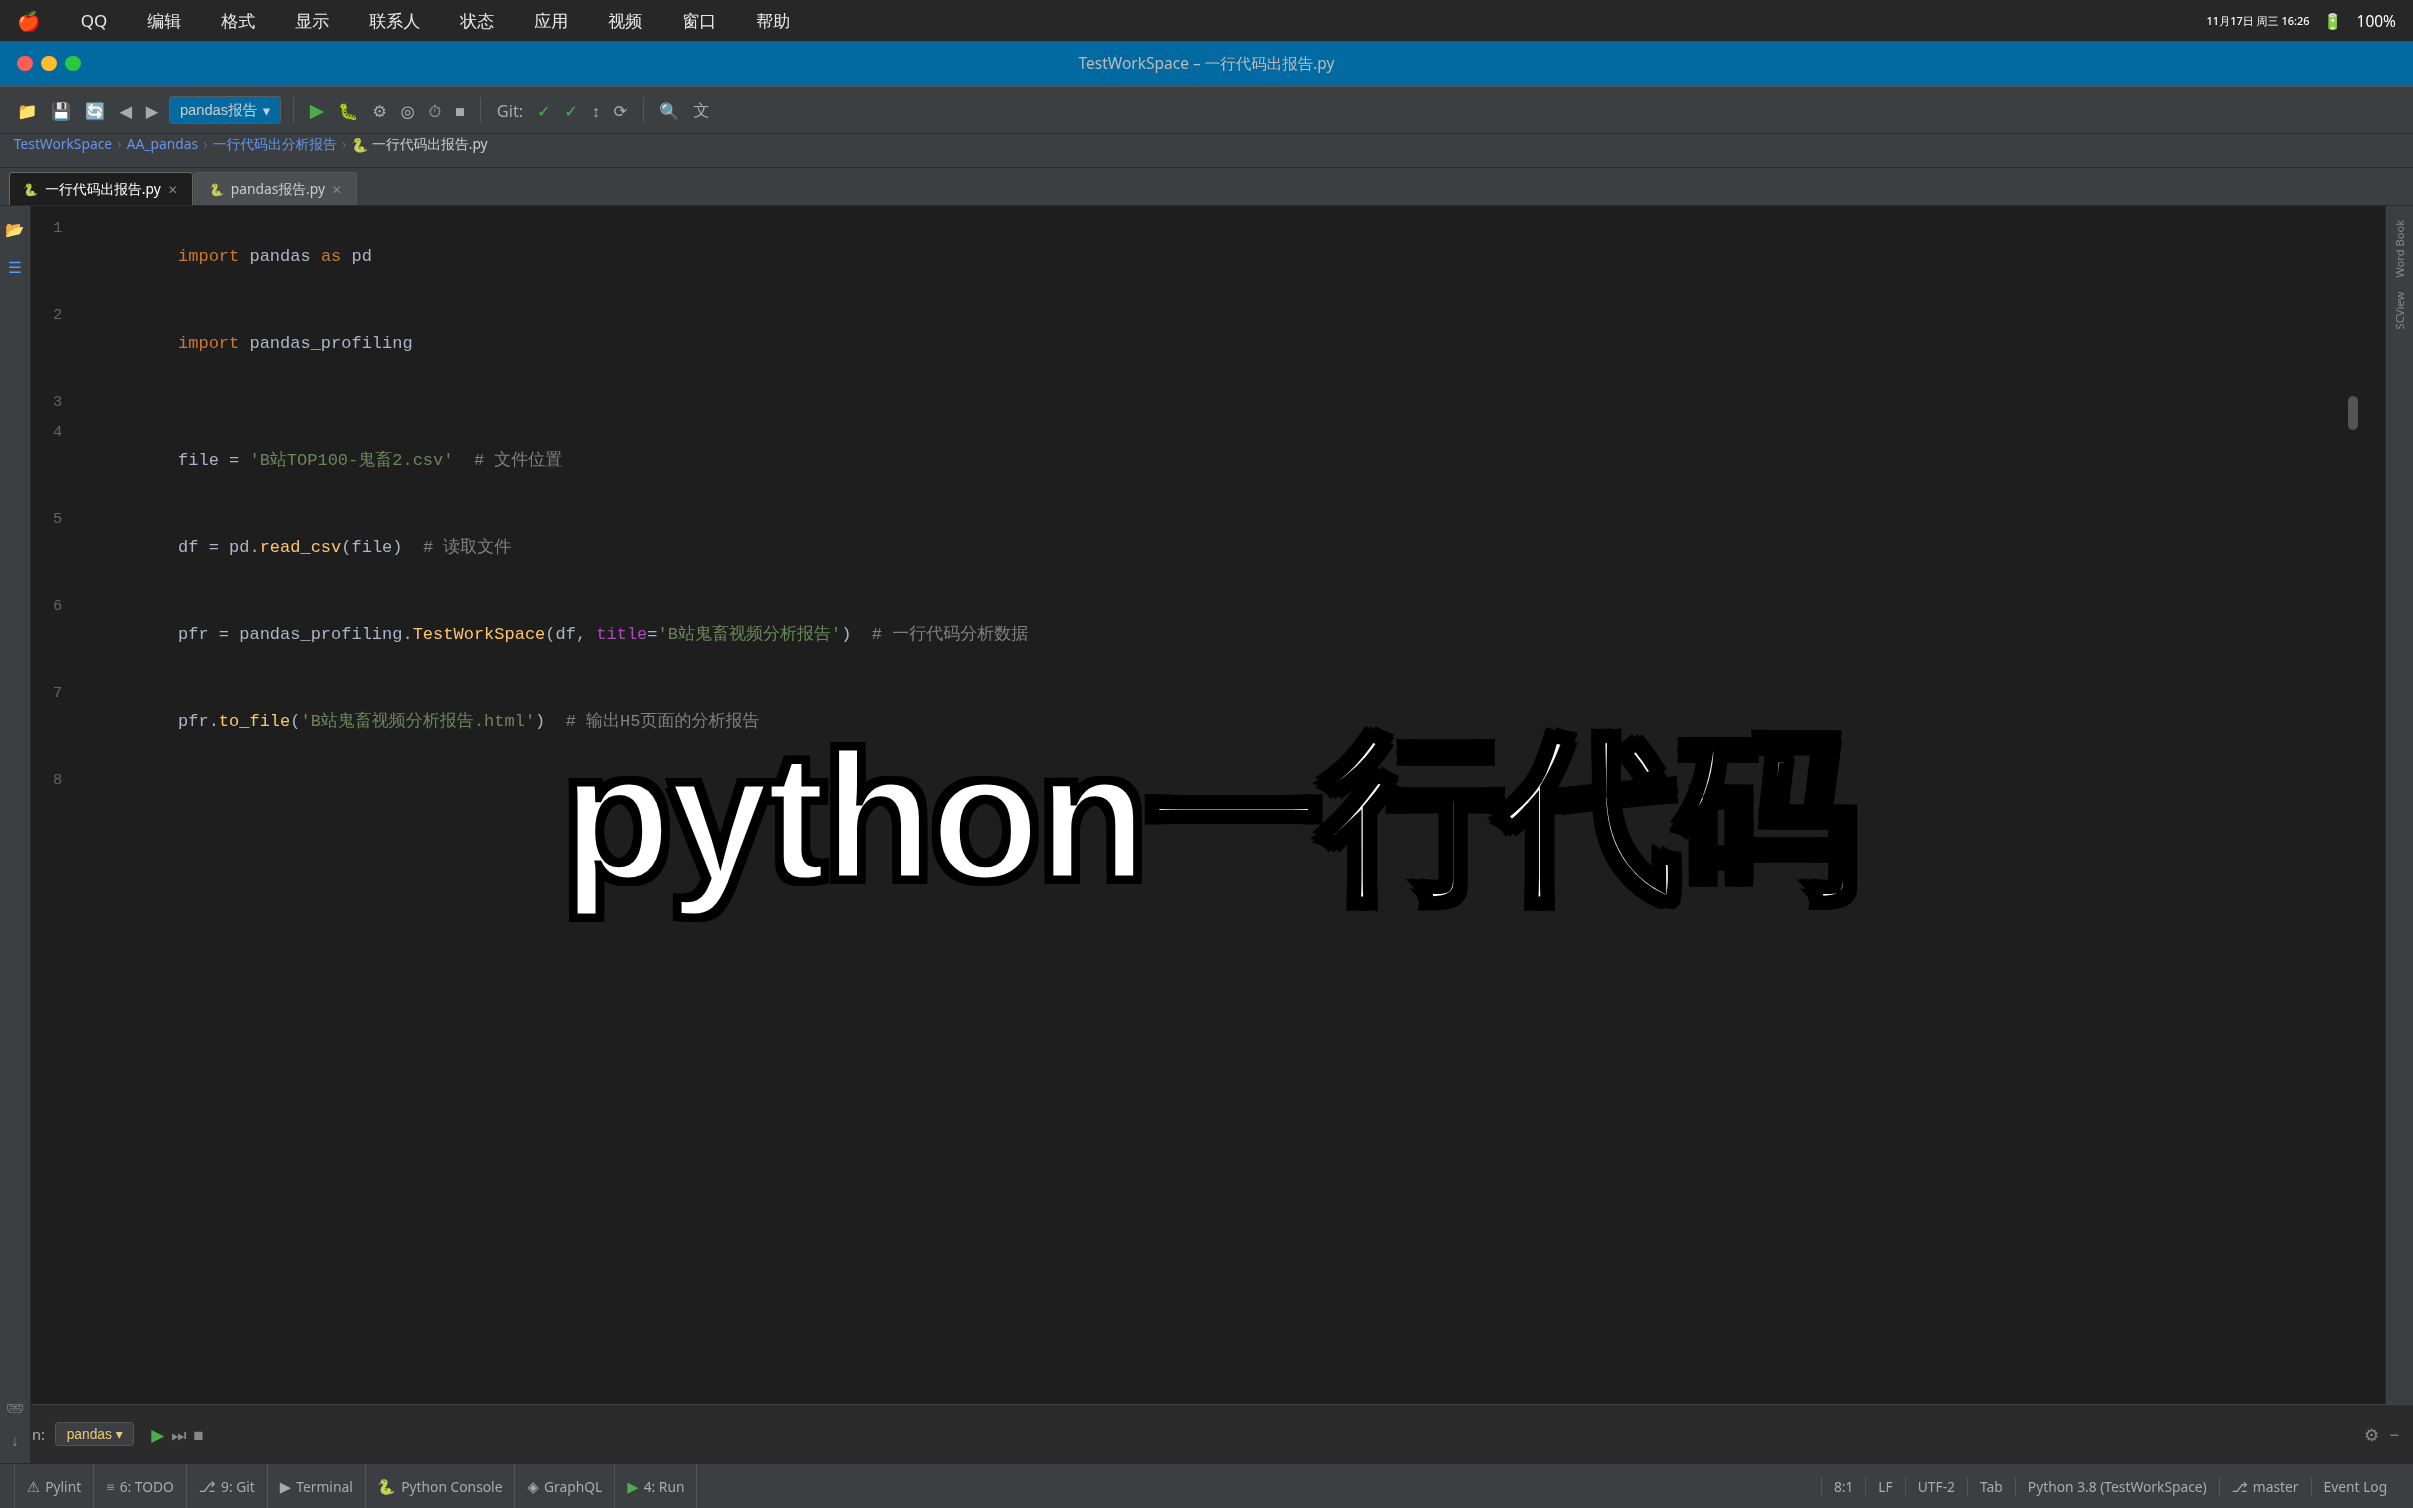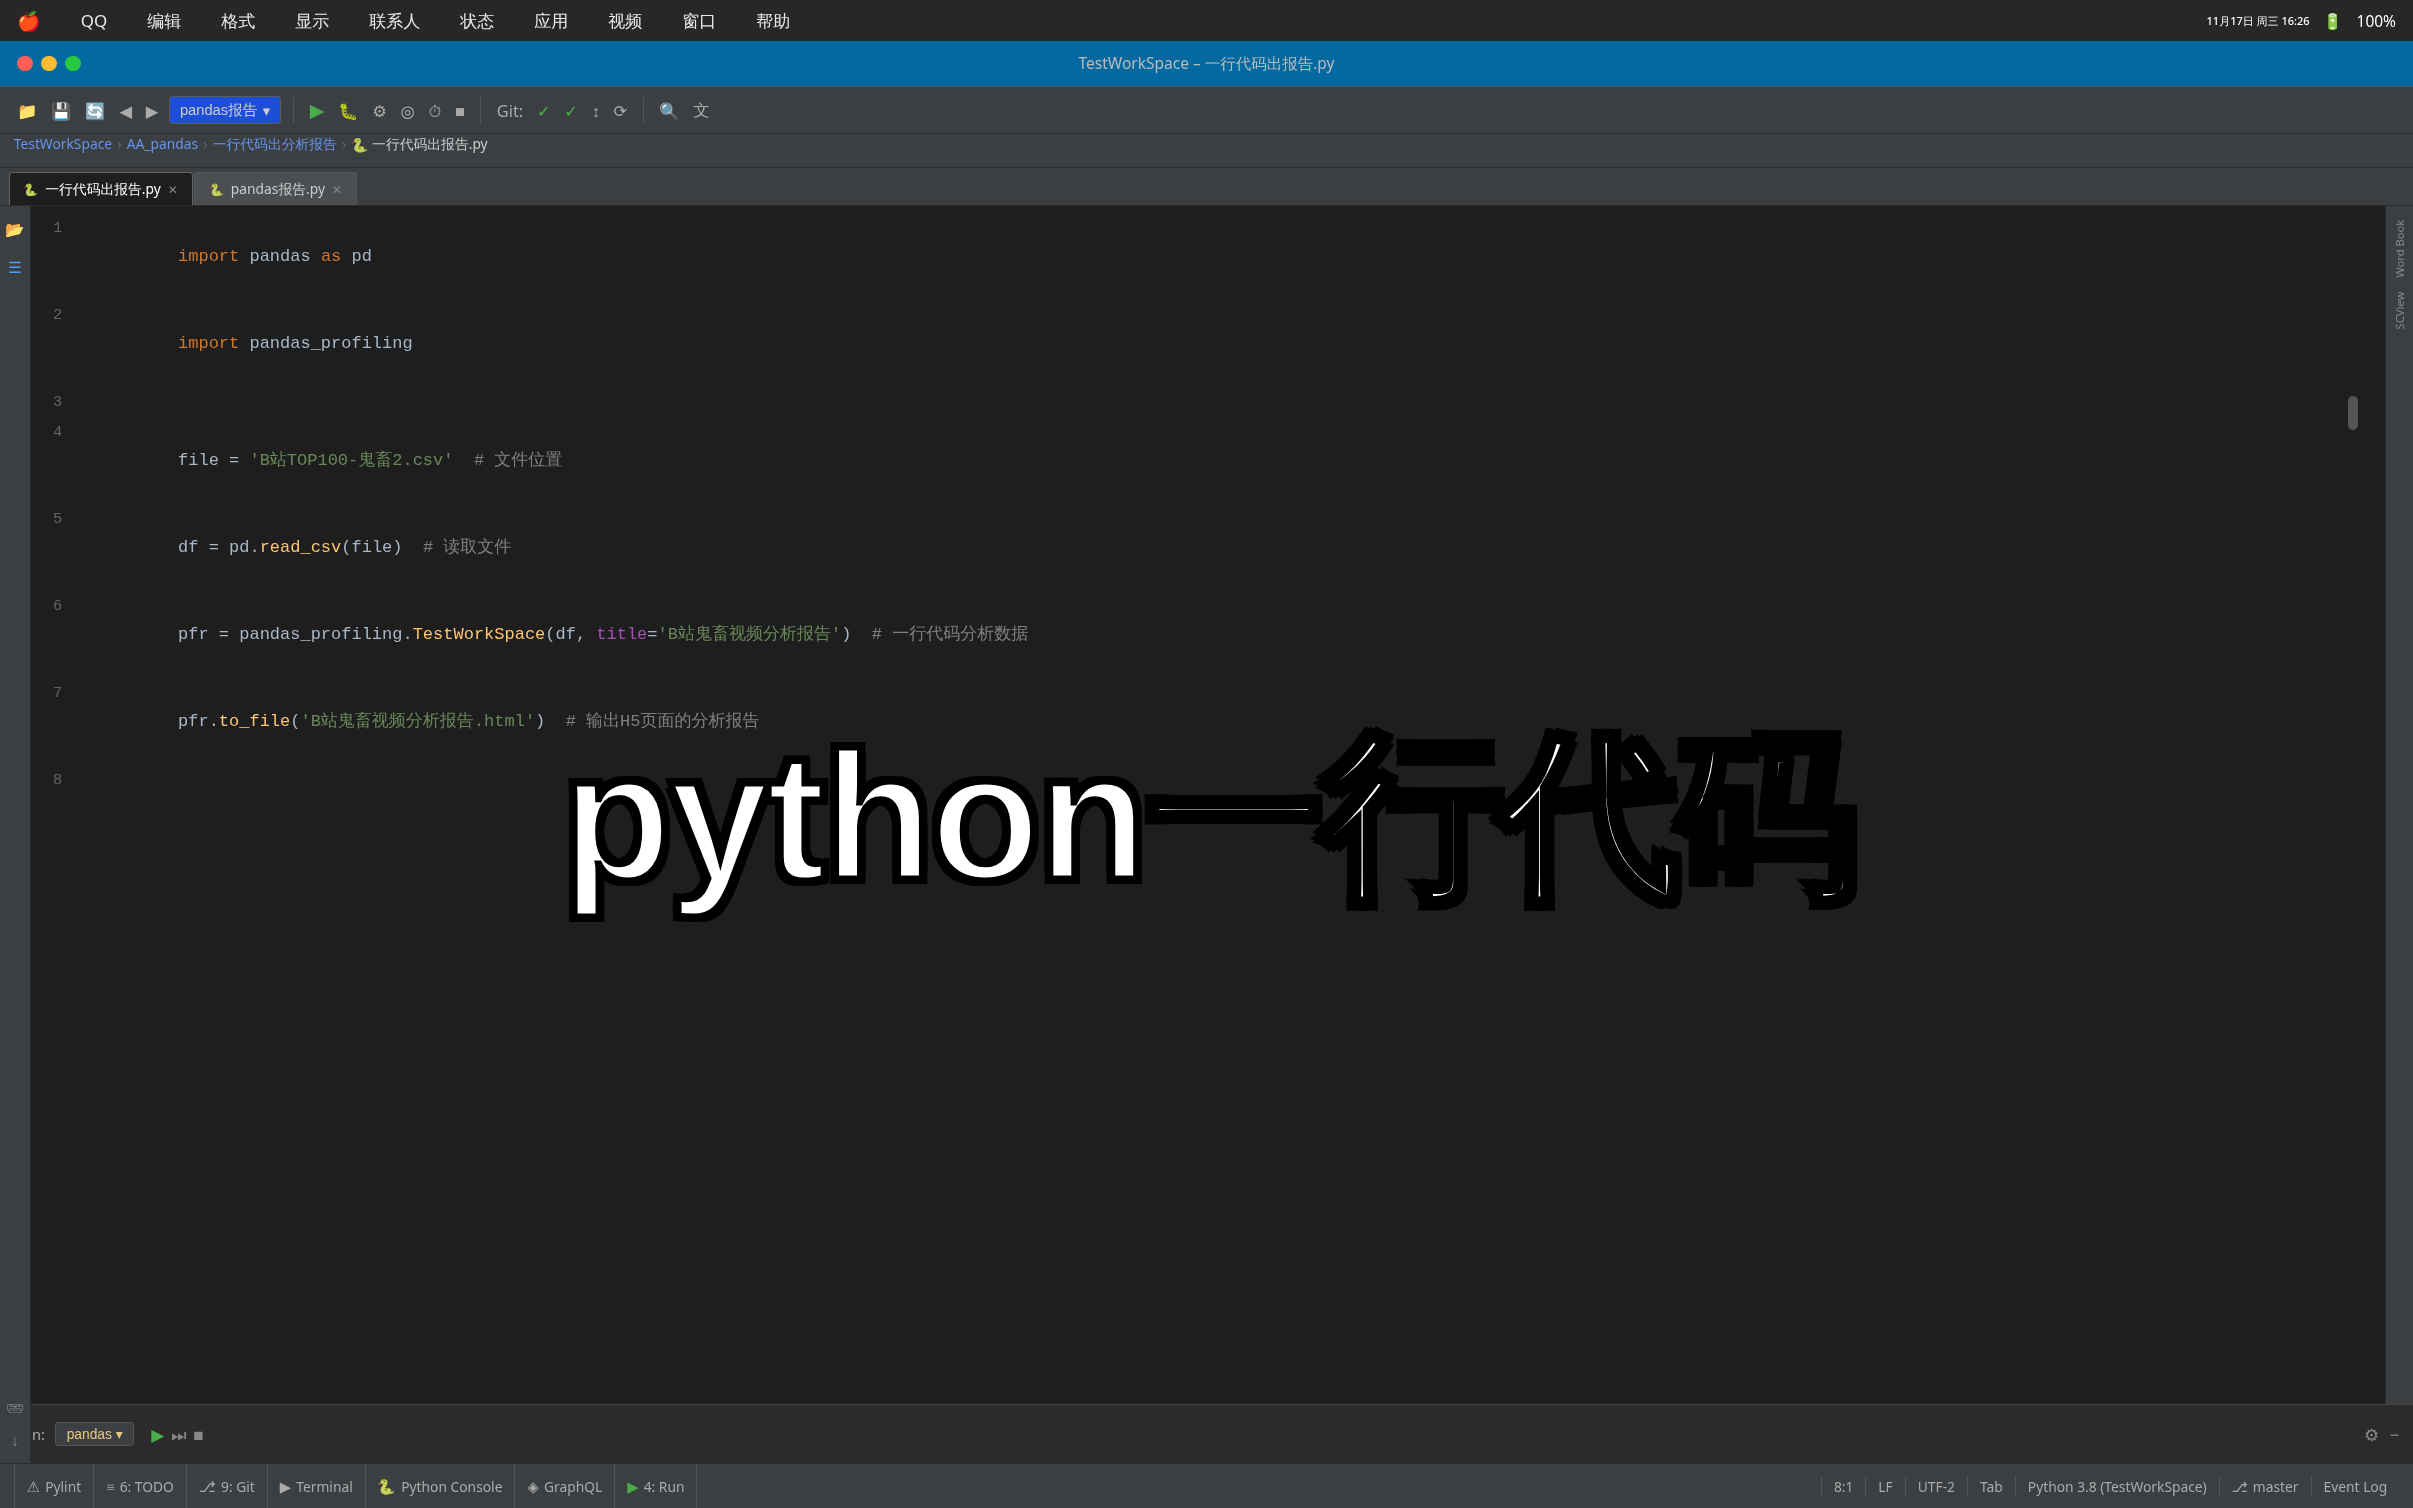--- a/index.html
+++ b/index.html
@@ -64,21 +64,21 @@
       height: 48px;
       background: #3c3f41;
       border-top: 0.9px solid #555;
       border-bottom: 0.9px solid #2b2b2b;
       display: flex;
       align-items: center;
       padding: 0 13.8px;
       gap: 6.9px;
     }
     .tb-btn {
-      background: #1d4ed8;
+      background: #0369a1;
       border: 0.9px solid #5a5d5f;
       border-radius: 3.4px;
       padding: 3.4px 10.3px;
       color: #ccc;
       font-size: 14.7px;
       display: flex;
       align-items: center;
       gap: 5.2px;
       cursor: pointer;
     }

